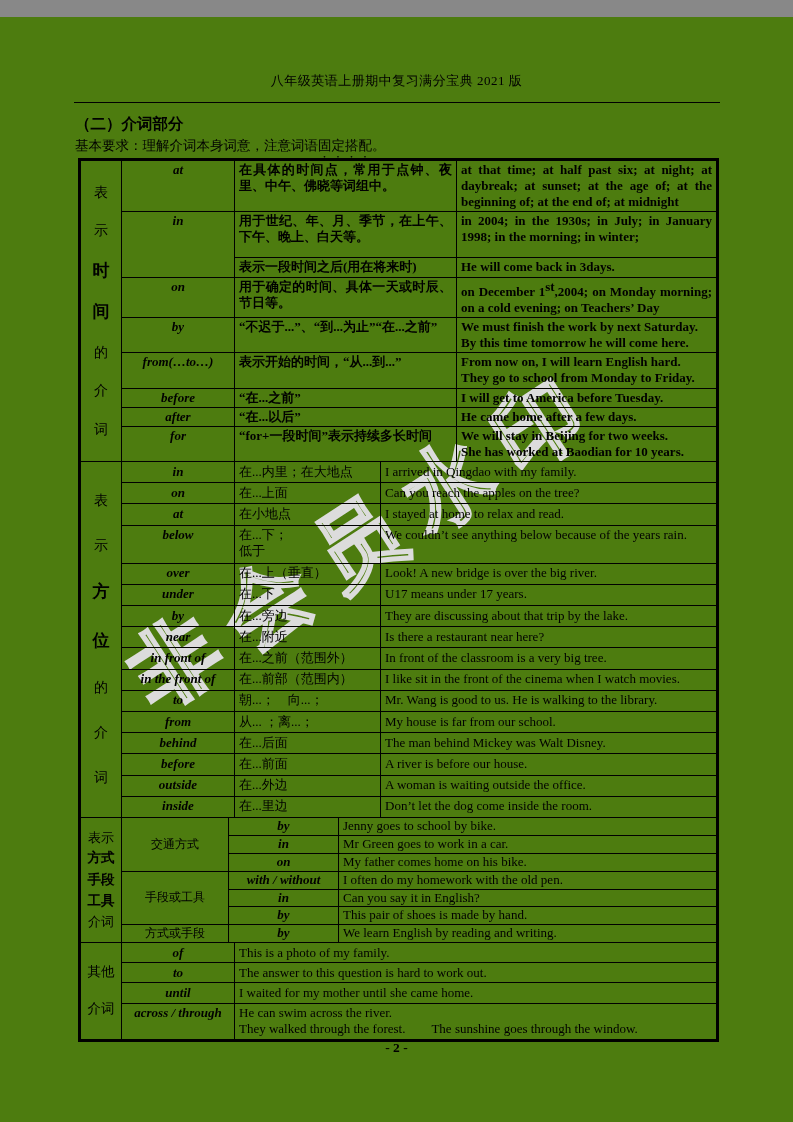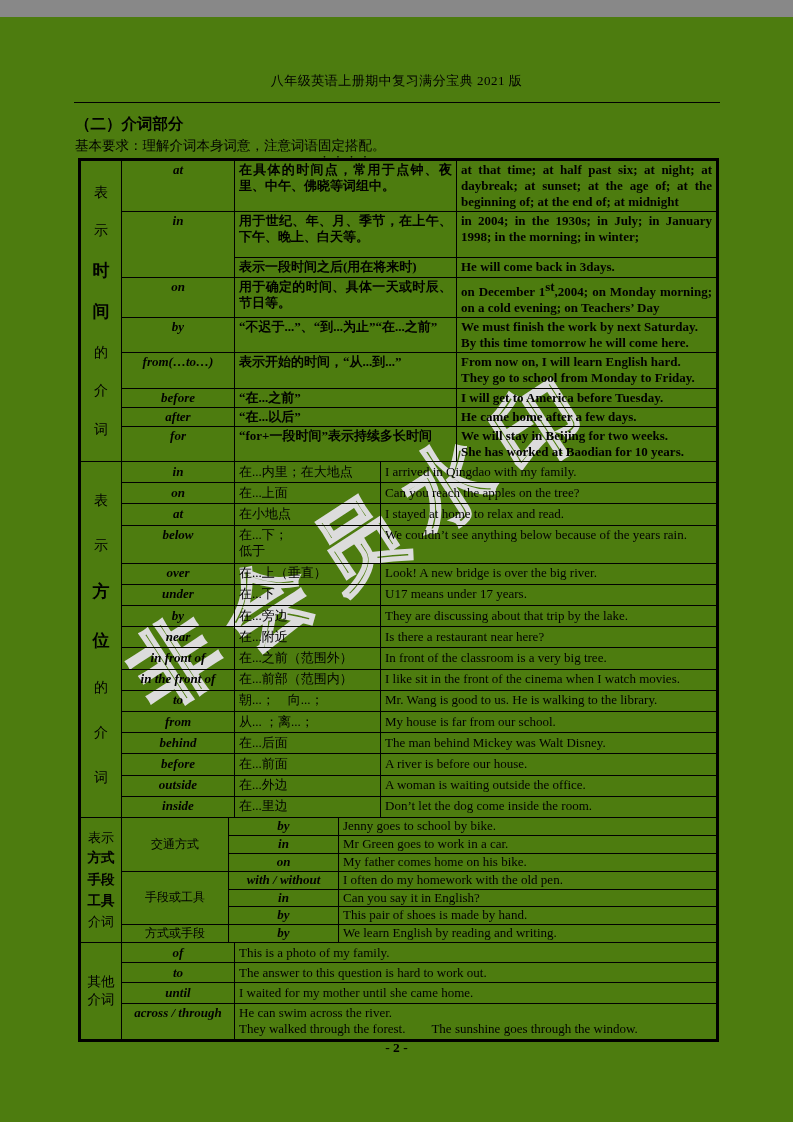--- a/index.html
+++ b/index.html
@@ -41,21 +41,21 @@
   td.vcell { vertical-align:middle; padding:1px 2px; }
   .vlabel { display:flex; flex-direction:column; justify-content:space-evenly;
             align-items:center; width:100%; }
   .vlabel div { font-size:14px; line-height:1.1; text-align:center; }
   .vlabel div.b { font-weight:bold; font-size:17px; }
   .s1 .vlabel { height:298px; }
   .s2 .vlabel { height:352px; }
   .s3 .vlabel { height:112px; }
   .s3 .vlabel div { font-size:13px; }
   .s3 .vlabel div.b { font-size:13.5px; }
-  .s4 .vlabel { height:90px; justify-content:center; gap:3px; }
+  .s4 .vlabel { height:90px; gap:3px; }
   .s4 .vlabel div { font-size:13.5px; }
   .s1 col.co1, .s2 col.co1, .s3 col.co1, .s4 col.co1 { width:41px; }
   .s1 col.co2, .s2 col.co2 { width:113px; }
   .s1 col.co3 { width:222px; }
   .s2 col.co3 { width:146px; }
   .s3 col.co2 { width:107px; }
   .s3 col.co3 { width:110px; }
   .s4 col.co2 { width:113px; }
   .s1 td.mean, .s1 td.ex { text-align:justify;font-weight:bold; }
   td.multi { white-space:pre-line; text-align:left; }

